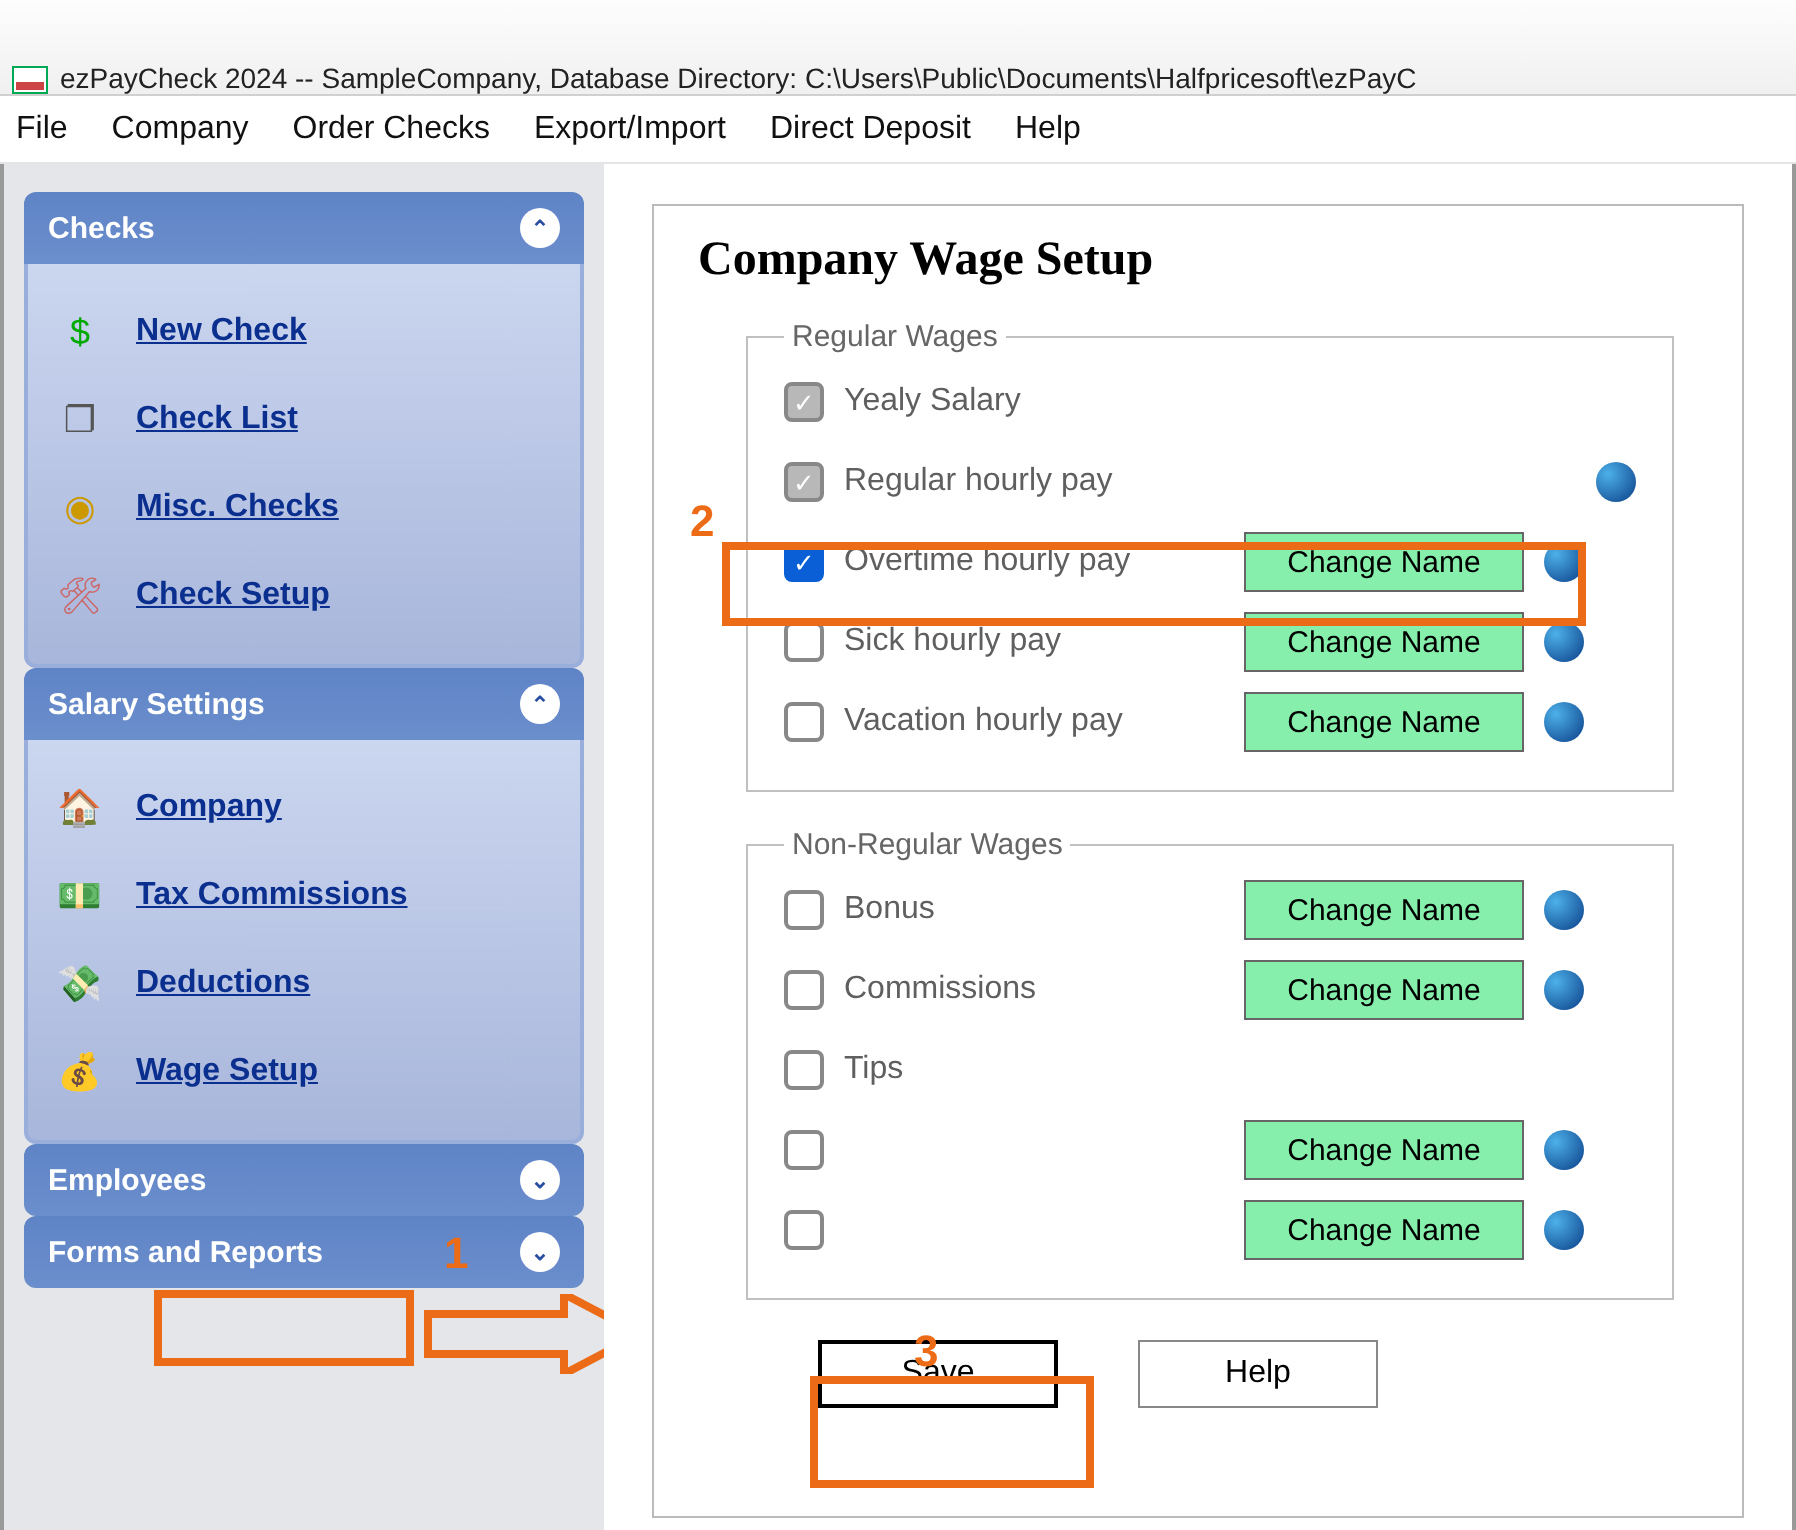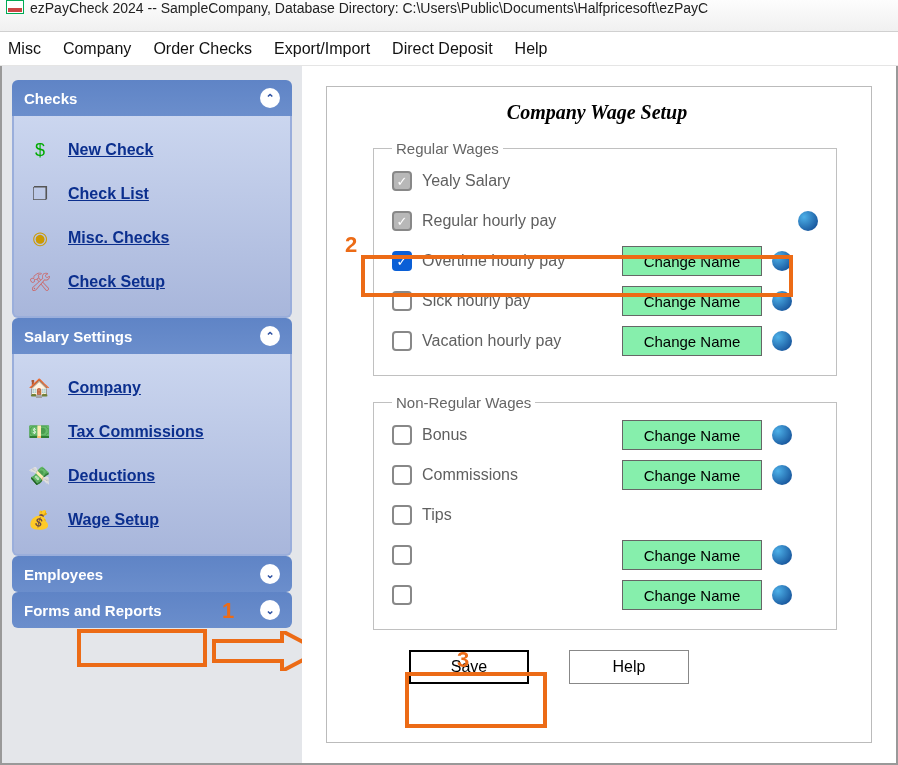--- a/index.html
+++ b/index.html
@@ -6,25 +6,25 @@
   body {
     margin: 0;
     font-family: Tahoma, Arial, sans-serif;
     font-size: 14px;
     background: #fff;
     width: 898px;
     height: 765px;
     overflow: hidden;
   }
   .titlebar {
-    height: 32px;
+    height: 48px;
     background: linear-gradient(#fdfdfd,#f0f0f0);
     border-bottom: 1px solid #d0d0d0;
     display: flex;
-    align-items: flex-start;
+    align-items: flex-end;
     padding: 0 6px;
     font-size: 14px;
     color: #222;
   }
   .titlebar .icon-box {
     width: 18px;
     height: 14px;
     margin-right: 6px;
     background: #fff;
     border: 1px solid #0a5;
@@ -119,26 +119,25 @@
     background: #fff;
     padding: 20px 24px 20px 24px;
   }
   .content-inner {
     border: 1px solid #bbb;
     height: 100%;
     padding: 10px 22px;
     position: relative;
   }
   h2.page-title {
-    text-align: center;
+    text-align: left;
     margin: 4px 4px 16px 0;
     font-family: "Times New Roman", serif;
-    font-size: 20px;
-    font-weight: bold;
-    font-style: italic;
+    font-size: 24px;
+    font-weight: bold;
   }
   fieldset.wagegroup {
     border: 1px solid #c0c0c0;
     margin: 10px 12px 18px 24px;
     padding: 4px 18px 14px 18px;
     color: #666;
   }
   fieldset.wagegroup legend {
     color: #666;
     padding: 0 4px;
@@ -216,21 +215,21 @@
 </style>
 </head>
 <body>
 
 <div class="titlebar">
   <span class="icon-box"></span>
   <span>ezPayCheck 2024 -- SampleCompany, Database Directory: C:\Users\Public\Documents\Halfpricesoft\ezPayC</span>
 </div>
 
 <div class="menubar">
-  <span class="menuitem">Misc</span>
+  <span class="menuitem">File</span>
   <span class="menuitem">Company</span>
   <span class="menuitem">Order Checks</span>
   <span class="menuitem">Export/Import</span>
   <span class="menuitem">Direct Deposit</span>
   <span class="menuitem">Help</span>
 </div>
 
 <div class="app-body">
   <div class="sidebar" style="position:relative;">
 

